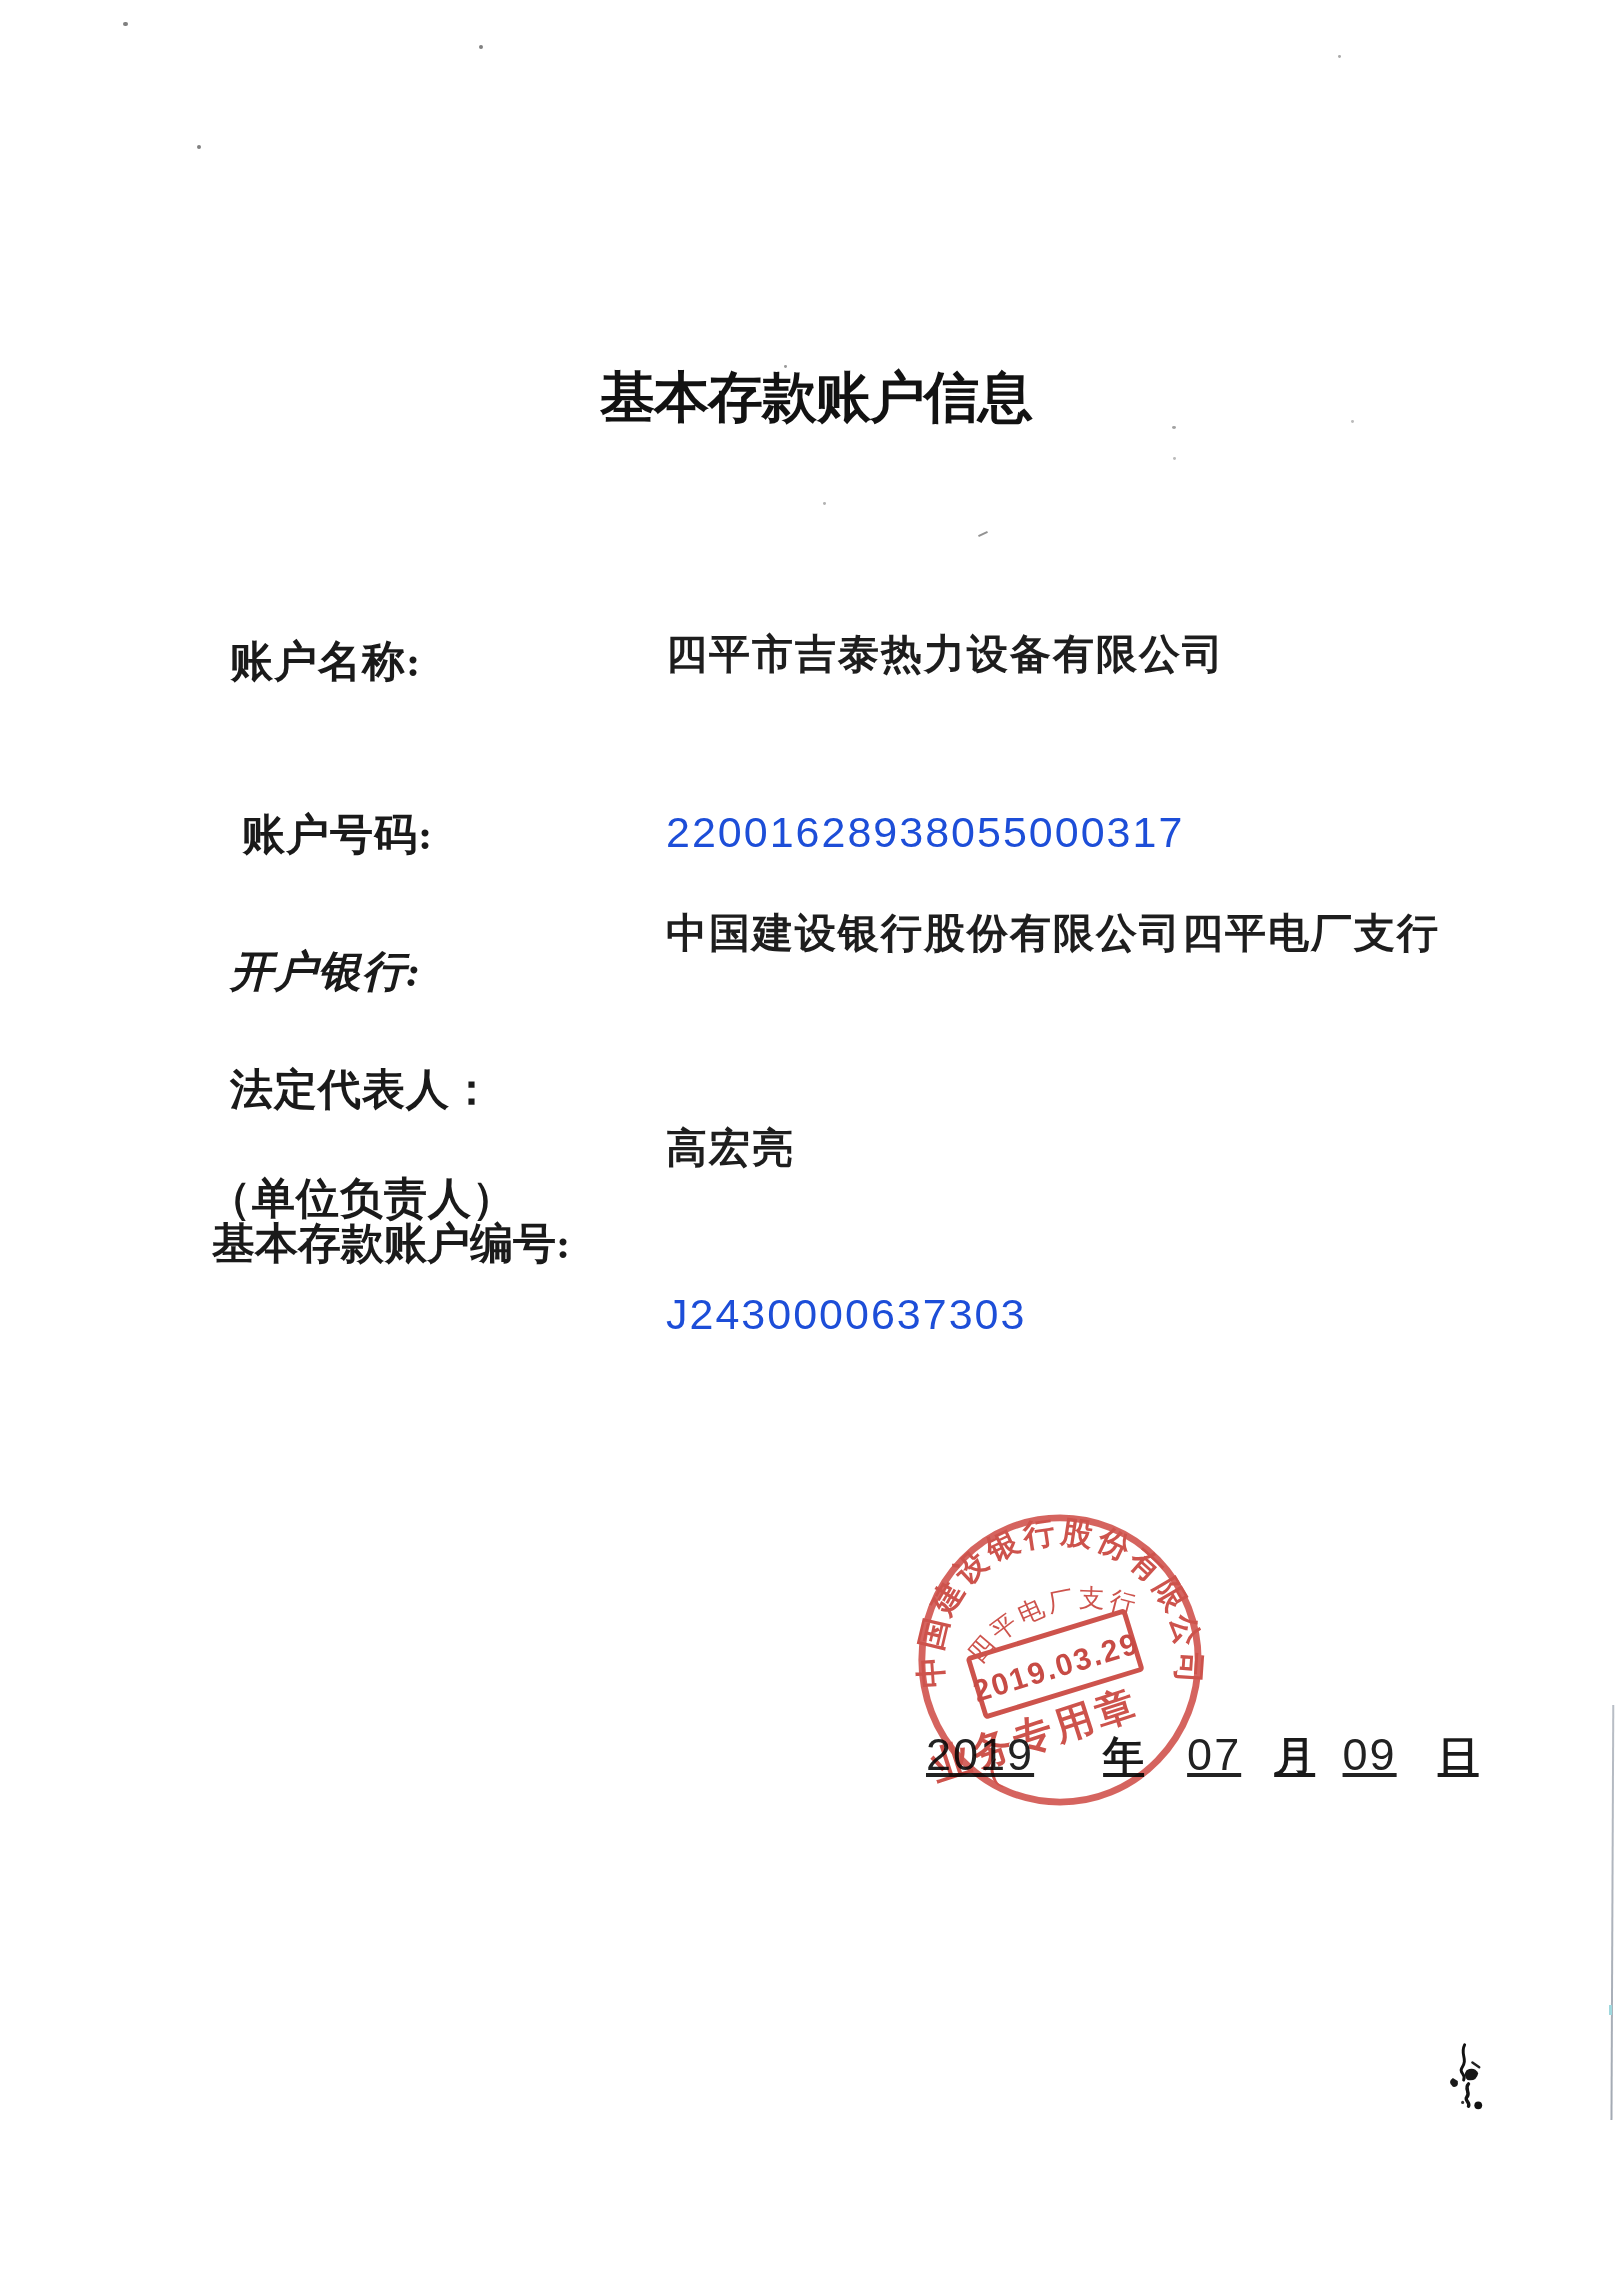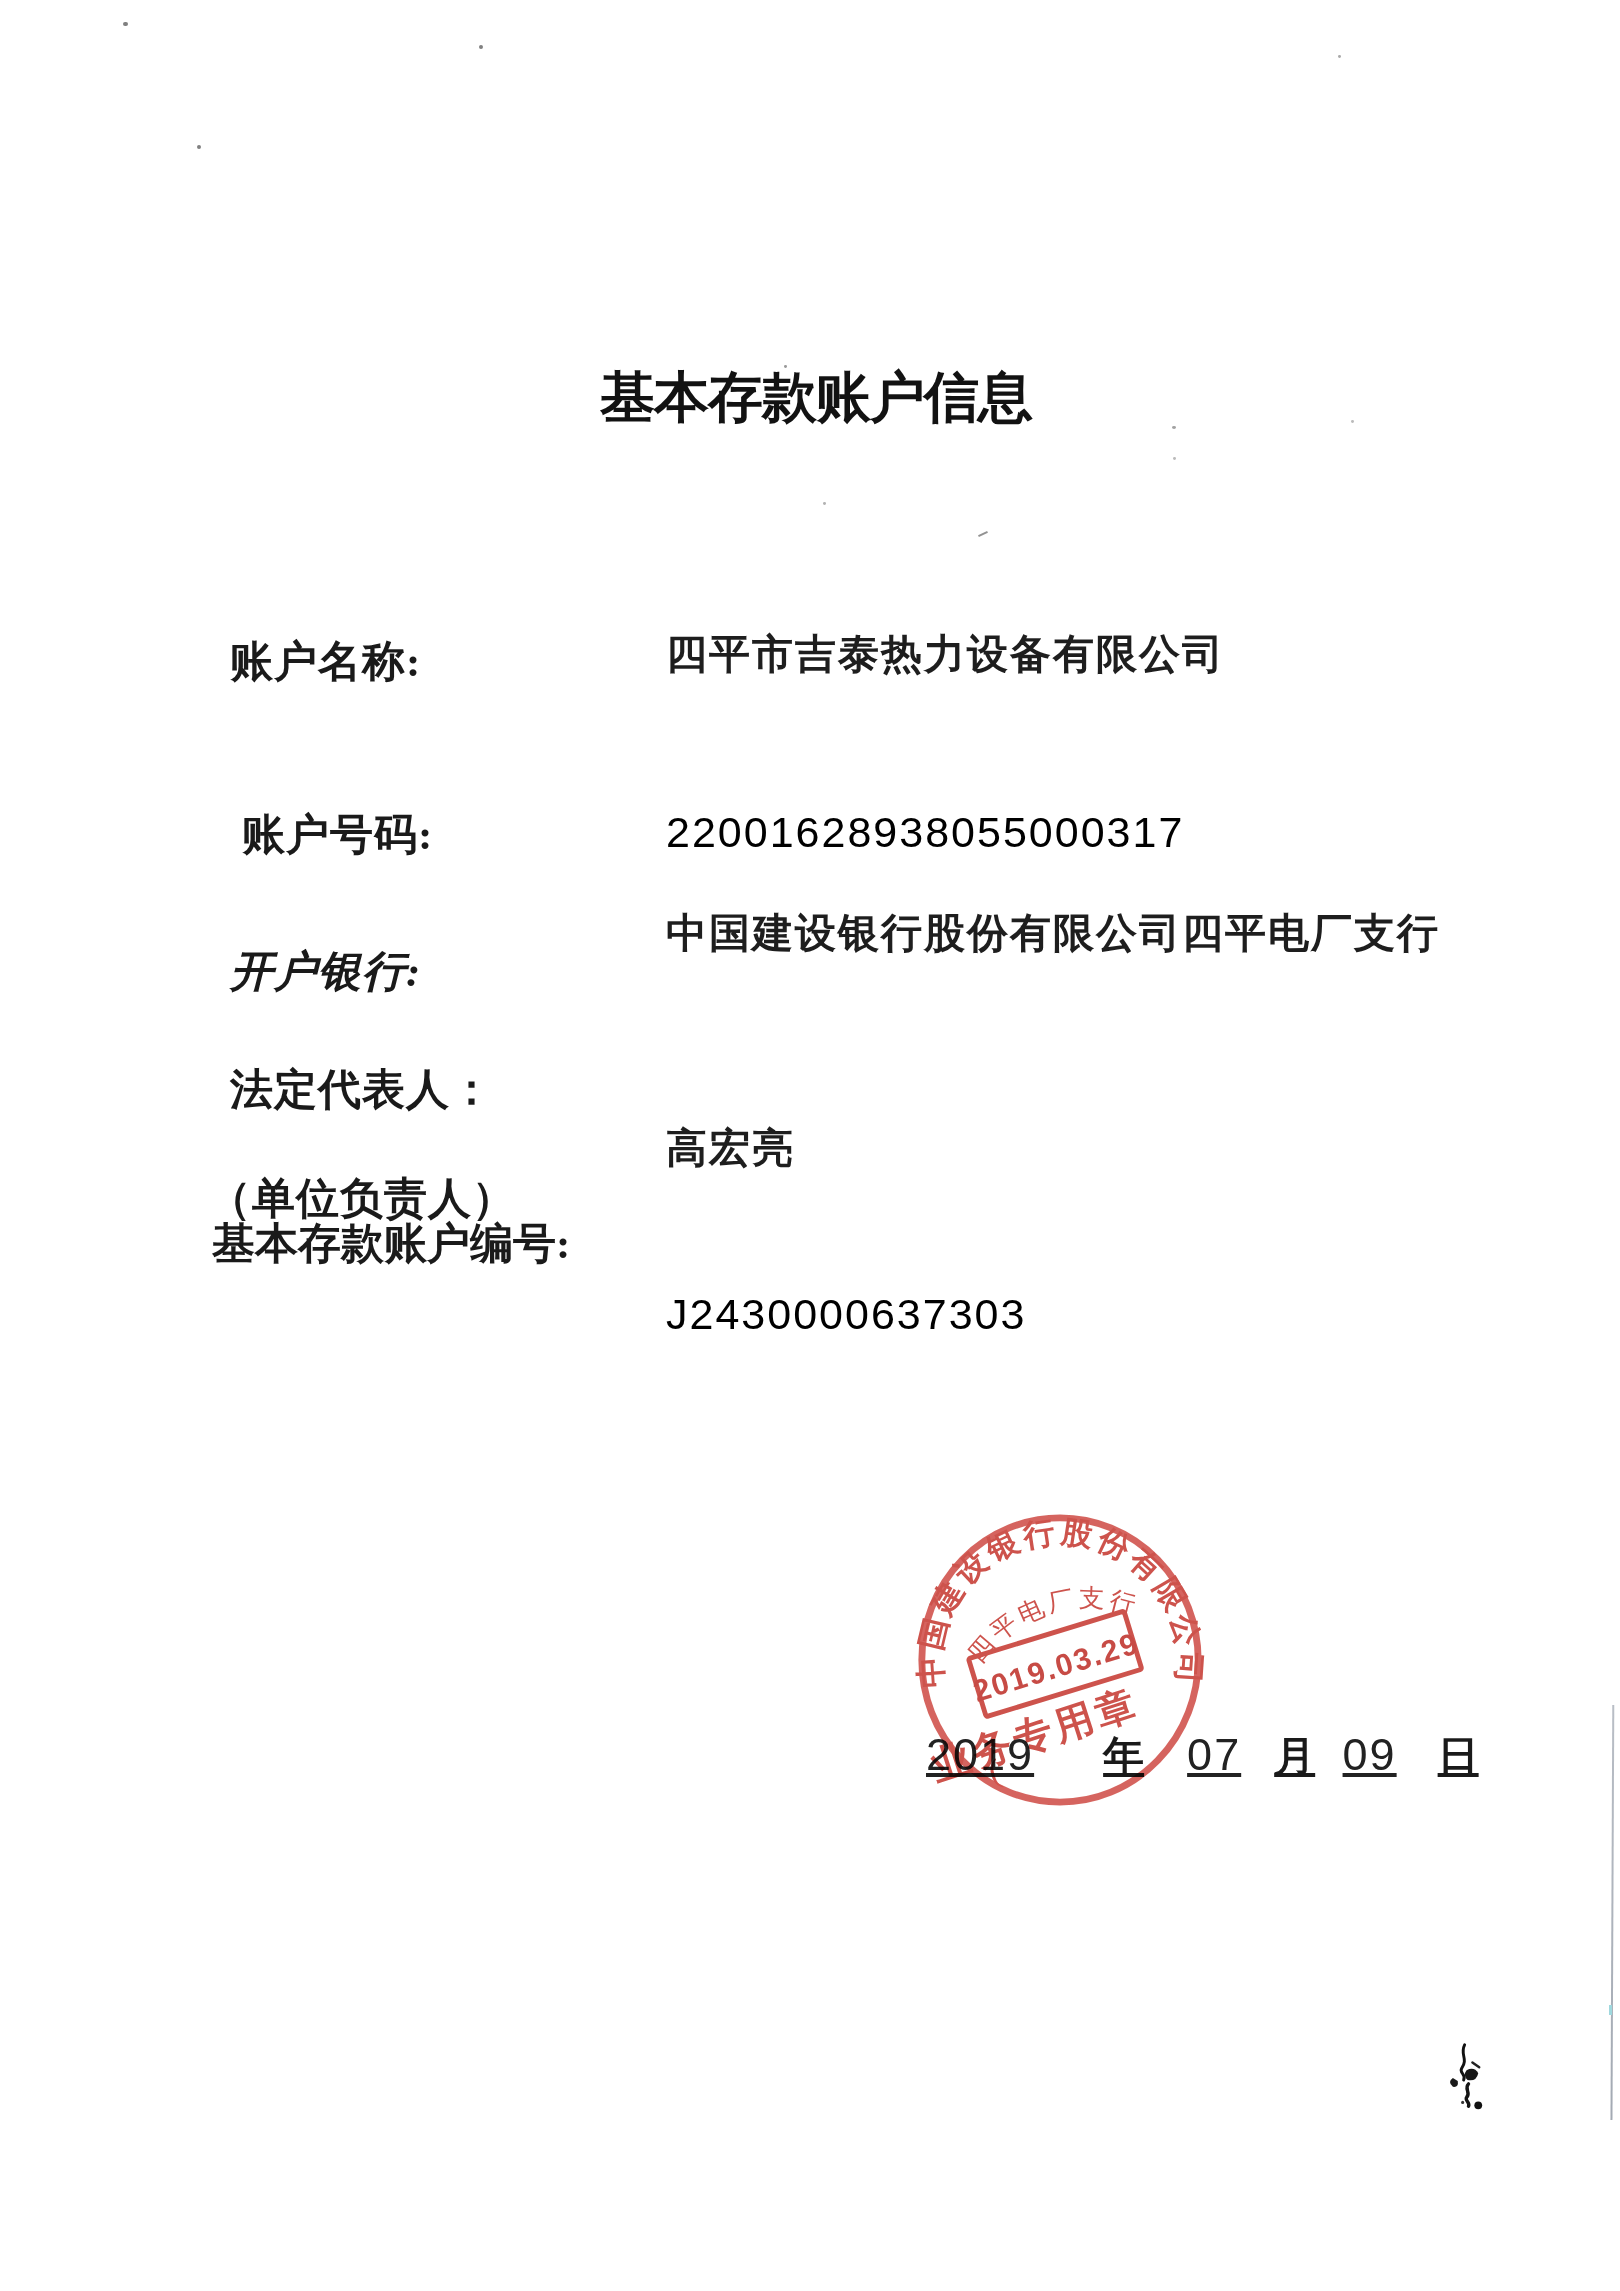--- a/index.html
+++ b/index.html
@@ -21,21 +21,21 @@
     font-size:43px;font-weight:600;color:#1a1a1a;
     white-space:nowrap;letter-spacing:1px;
   }
   .field-value{
     position:absolute;left:666px;
     font-size:41px;font-weight:700;color:#1e1e1e;
     white-space:nowrap;letter-spacing:2px;
   }
   .num{
     font-family:"Liberation Sans","DejaVu Sans",sans-serif;
-    font-size:43px;letter-spacing:2px;font-weight:500;color:#000000;
+    font-size:43px;letter-spacing:2px;font-weight:500;color:#1d4ed8;
   }
   .label-l5{left:212px;letter-spacing:0;}
   .label-paren{left:208px;}
   .date-row{
     position:absolute;left:926px;top:1729px;
     white-space:nowrap;
   }
   .date-row span{display:inline-block;vertical-align:baseline;text-decoration:underline;}
   .d-num{
     font-family:"Liberation Sans","DejaVu Sans",sans-serif;

